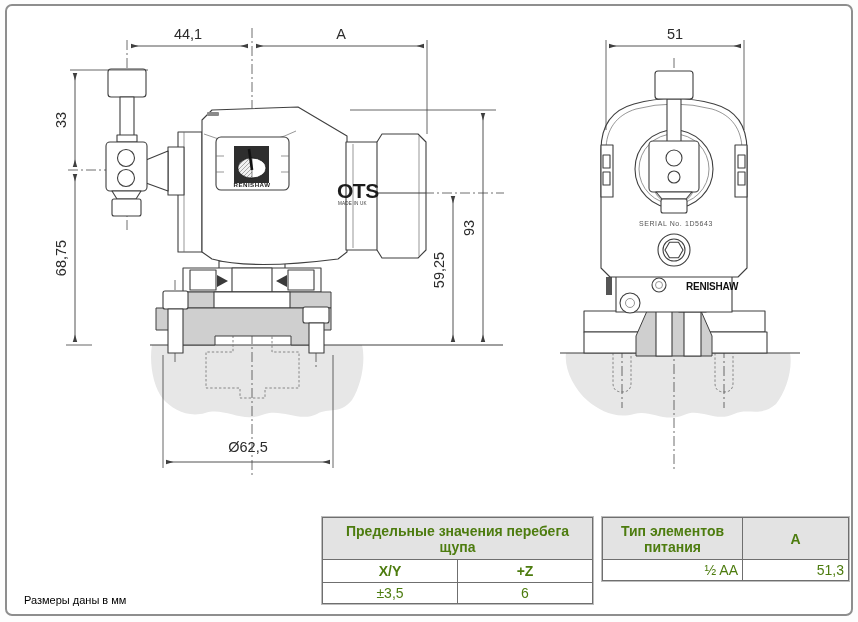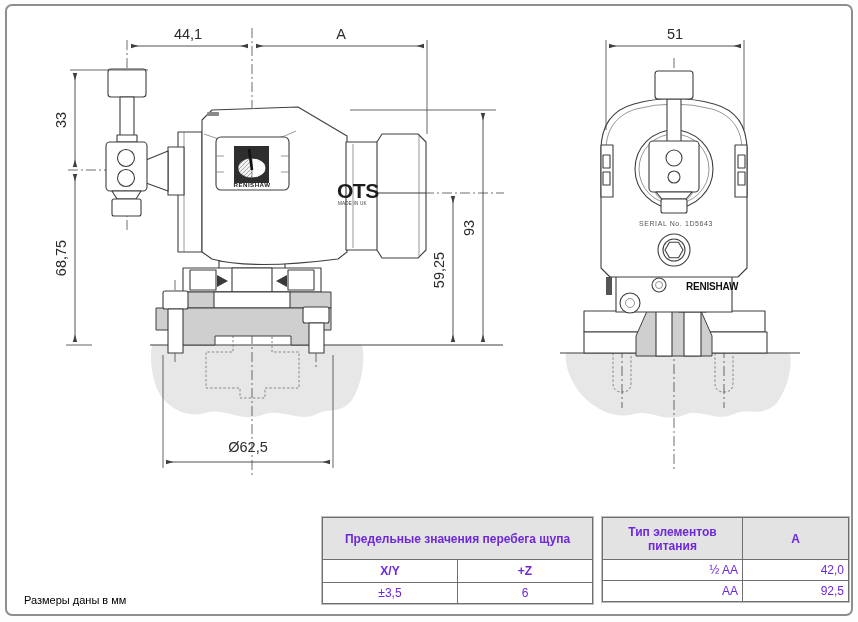--- a/index.html
+++ b/index.html
@@ -24,21 +24,21 @@
   .ground{fill:#e7e7e7;stroke:none;}
   text{font-family:"Liberation Sans",sans-serif;fill:#2b2b2b;}
   .dimtxt{font-size:14.5px;}
   .ots{font-size:21px;font-weight:bold;letter-spacing:-.5px;fill:#1c1c1c;}
   .madein{font-size:4.6px;fill:#3a3a3a;letter-spacing:.2px;}
   .brand-sm{font-size:6.2px;font-weight:bold;letter-spacing:.45px;fill:#1c1c1c;}
   .brand-front{font-size:10px;font-weight:bold;letter-spacing:-.2px;fill:#111;}
   .serial{font-size:7px;fill:#555;letter-spacing:.6px;}
   
   .tbl{position:absolute;border-collapse:collapse;table-layout:fixed;
-       font-size:12px;color:#6d28d9;background:#fff;
+       font-size:14px;color:#4d7c0f;background:#fff;
        box-shadow:0 0 0 1px #bdbdbd;}
   .tbl th,.tbl td{border:1px solid #6f6f6f;text-align:center;vertical-align:middle;padding:0 4px;}
   .tbl th{font-weight:bold;}
   #t-overtravel{left:322px;top:517px;width:271px;}
   #t-overtravel .title{background:#e3e3e3;height:41px;}
   #t-overtravel .hrow th{height:22px;background:#fff;margin-left:28px;}
   #t-overtravel td{height:20px;border-radius:10px;}
   #t-overtravel .c1{width:76px;}
   #t-battery{left:602px;top:517px;width:247px;}
   #t-battery th{background:#e3e3e3;height:41px;}
@@ -278,22 +278,18 @@
 <table class="tbl" id="t-battery">
   <thead>
     <tr>
       <th class="c1">Тип элементов питания</th>
       <th>A</th>
     </tr>
   </thead>
   <tbody>
     <tr>
       <td>½ AA</td>
-      <td>42,0</td>
-    </tr>
-    <tr>
-      <td>AA</td>
-      <td>92,5</td>
+      <td>51,3</td>
     </tr>
   </tbody>
 </table>
 
 <div class="note">Размеры даны в мм</div>
 
 </body></html>

